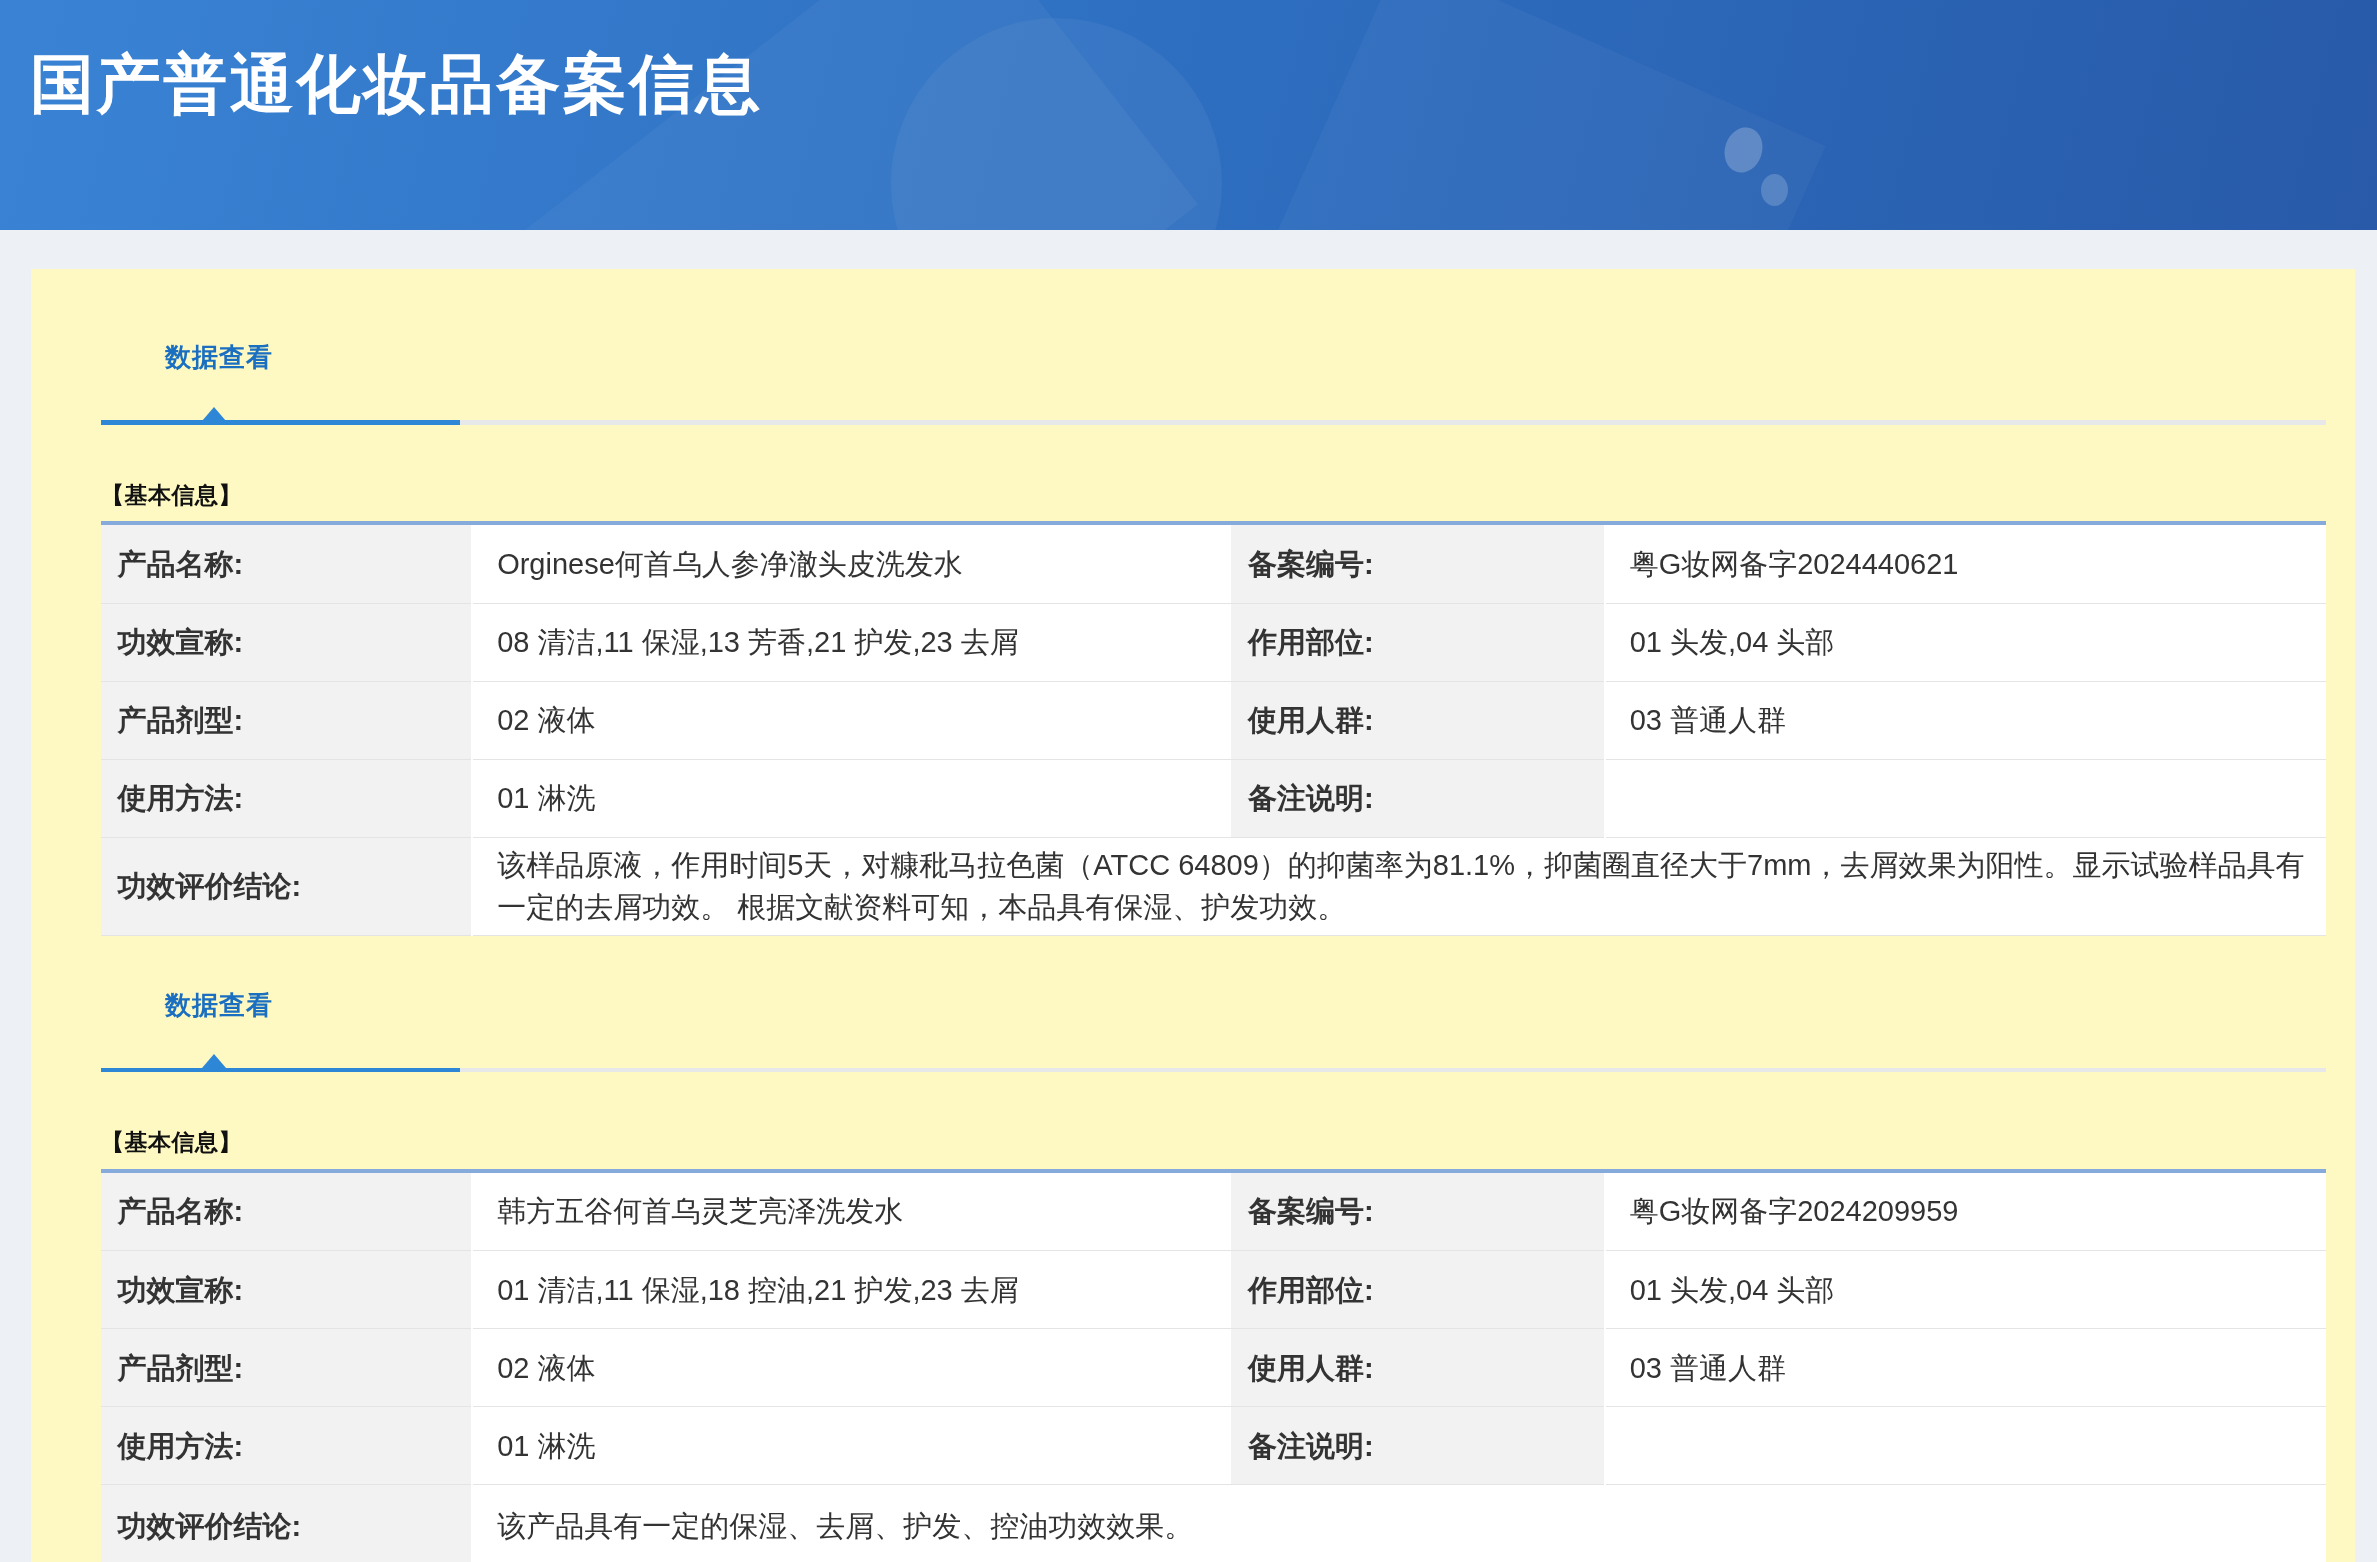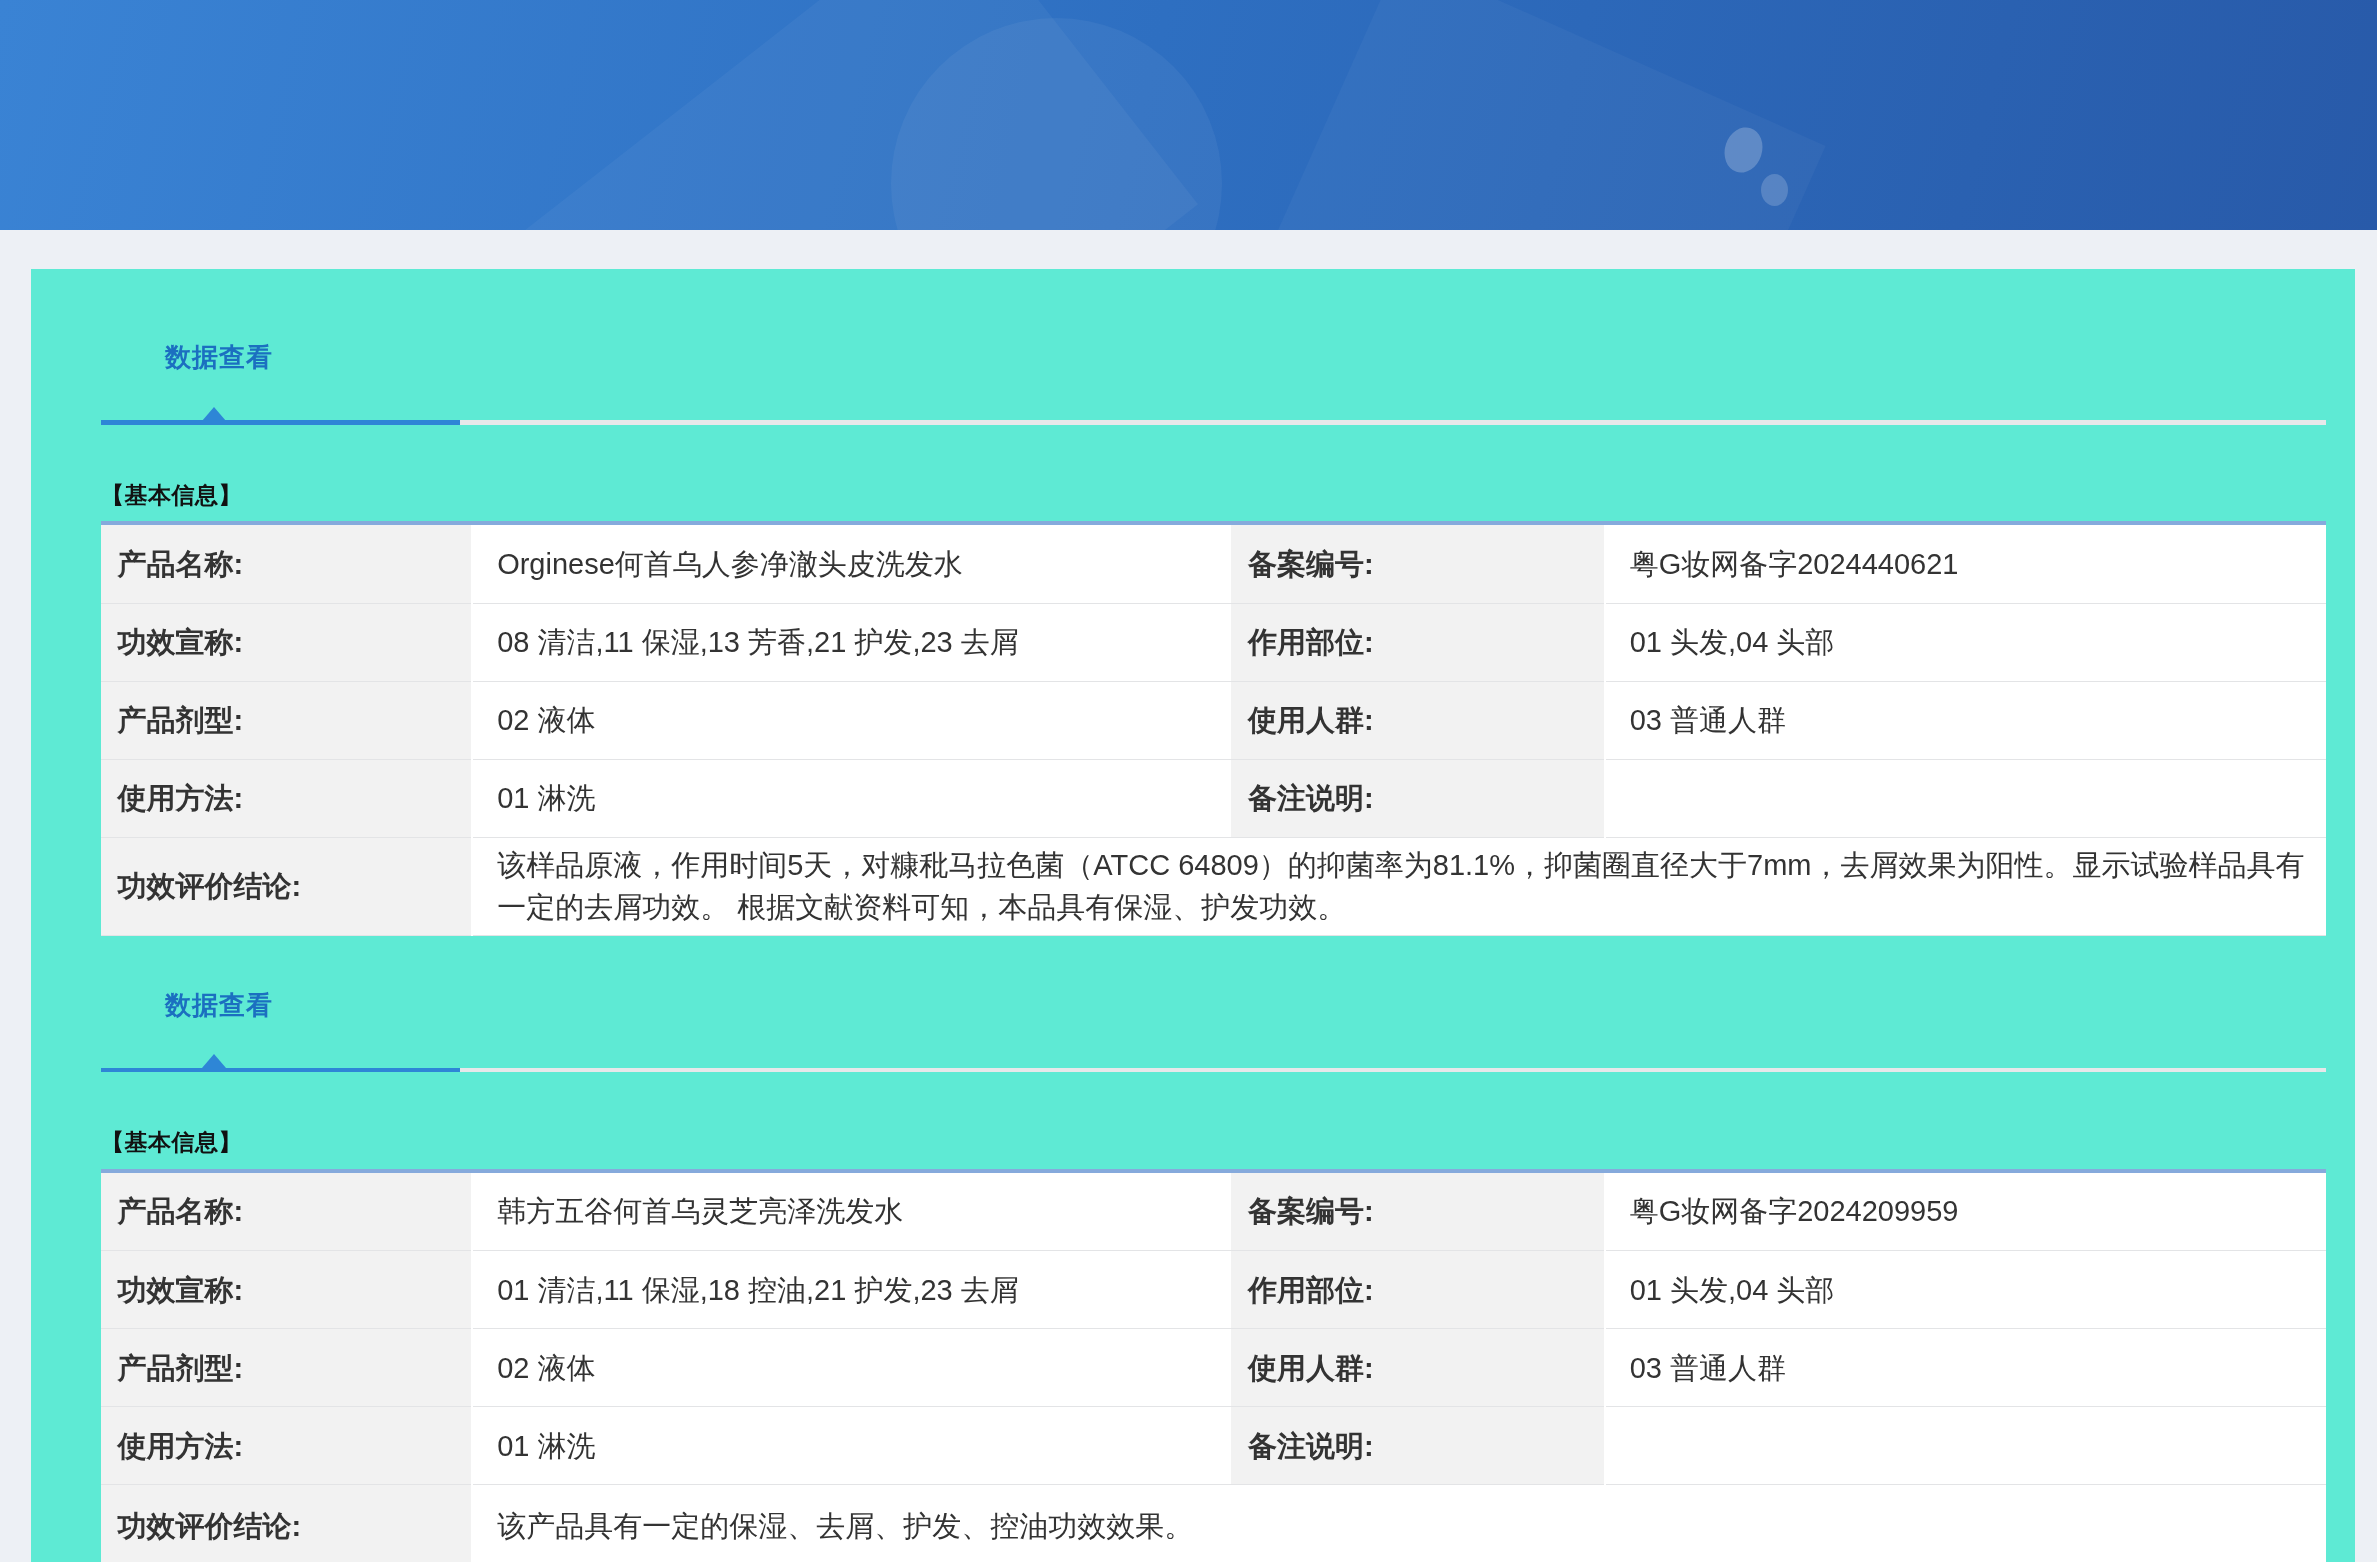--- a/index.html
+++ b/index.html
@@ -26,21 +26,21 @@
     background:rgba(255,255,255,0.045); transform:rotate(-38deg); }
   .deco-tri { left:1285px; top:31px; width:466px; height:466px;
     background:rgba(255,255,255,0.035); transform:rotate(24deg); }
   .deco-dot1 { left:1725px; top:127px; width:37px; height:46px; border-radius:50%;
     background:rgba(255,255,255,0.22); transform:rotate(18deg); }
   .deco-dot2 { left:1761px; top:174px; width:27px; height:32px; border-radius:50%;
     background:rgba(255,255,255,0.18); }
   
   .card {
     margin:39px 0 0 31px; width:2324px; height:1293px; overflow:hidden;
-    background:#5eead4;
+    background:#fef9c3;
   }
   .card-inner { padding:0 29px 0 70px; }
   
   .section-1 { padding-top:73px; }
   .section-2 { margin-top:54px; }
   .tab-label {
     display:inline-block; margin-left:64px;
     font-size:26px; line-height:31px; font-weight:bold; color:#1b6fc0;
     letter-spacing:1px; cursor:pointer;
   }
@@ -81,20 +81,21 @@
 </style>
 </head>
 <body>
 
 <div class="banner">
   <div class="deco deco-band"></div>
   <div class="deco deco-tri"></div>
   <div class="deco deco-circle-lg"></div>
   <div class="deco deco-dot1"></div>
   <div class="deco deco-dot2"></div>
+  <h1 class="banner-title">国产普通化妆品备案信息</h1>
 </div>
 
 <div class="card">
   <div class="card-inner">
 
     <div class="section section-1">
       <div class="tab-label">数据查看</div>
       <div class="tab-underline">
         <div class="tab-underline-active"></div>
         <div class="tab-caret"></div>

